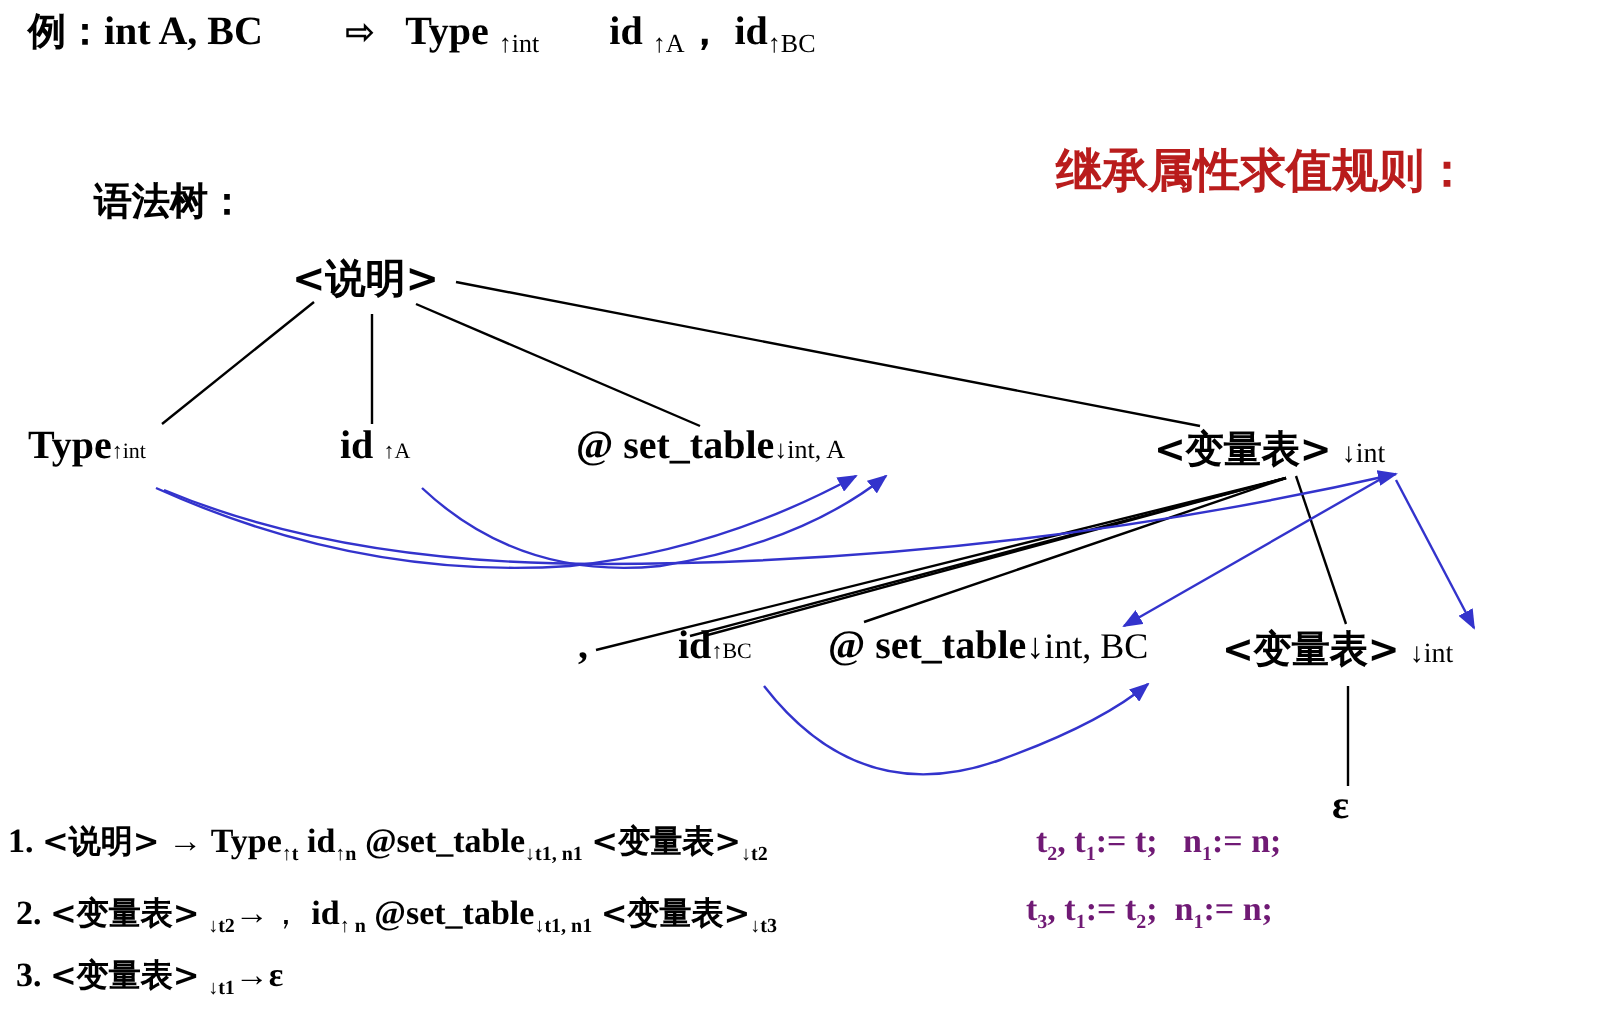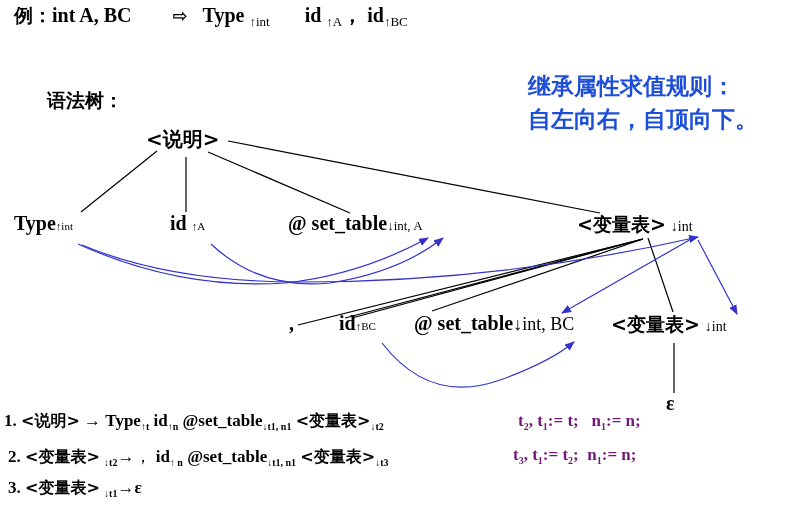--- a/index.html
+++ b/index.html
@@ -4,21 +4,21 @@
 <style>
   html, body { margin:0; padding:0; background:#ffffff; }
   body { width:800px; height:509px; position:relative; overflow:hidden;
          font-family:"Liberation Serif", serif; color:#000; }
   .abs { position:absolute; white-space:nowrap; }
   .cjk { font-family:"DejaVu Sans", sans-serif; font-weight:bold; }
   .sub { font-size:11px; font-weight:normal; }
   .lbl { font-size:20px; font-weight:bold; }
   .rule { font-size:17px; font-weight:bold; }
   .red { color:#701a75; }
-  .blue { color:#1d4ed8; }
+  .blue { color:#b91c1c; }
   svg#edges { position:absolute; left:0; top:0; }
   sub { font-size:10px; vertical-align:-4px; }
 </style>
 </head>
 <body>
 
 <svg id="edges" width="800" height="509" viewBox="0 0 800 509">
   <defs>
     <marker id="ah" markerWidth="10" markerHeight="8" refX="9" refY="4" orient="auto" markerUnits="userSpaceOnUse">
       <path d="M0,0 L10,4 L0,8 Z" fill="#3333cc"></path>
@@ -61,21 +61,20 @@
   <span style="margin-left:36px; font-family:'DejaVu Sans',sans-serif; font-size:18px;">⇨</span>
   <span style="margin-left:10px;">Type</span>
   <span class="sub" style="font-size:13px; vertical-align:-4px;">↑int</span>
   <span style="margin-left:30px;">id</span>
   <span class="sub" style="font-size:13px; vertical-align:-4px;">↑A</span><span>，</span>
   <span>id</span><span class="sub" style="font-size:13px; vertical-align:-4px;">↑BC</span>
 </div>
 
 <div class="abs cjk blue" style="left:528px; top:70px; font-size:23px; line-height:33px;">
   <div>继承属性求值规则：</div>
-  <div>自左向右，自顶向下。</div>
 </div>
 
 <div class="abs cjk" style="left:47px; top:88px; font-size:19px;">语法树：</div>
 
 <div class="abs cjk" style="left:146px; top:126px; font-size:20px;">&lt;说明&gt;</div>
 
 <div class="abs lbl" style="left:14px; top:212px;">
   <span>Type</span><span class="sub">↑int</span>
 </div>
 <div class="abs lbl" style="left:170px; top:212px;">

